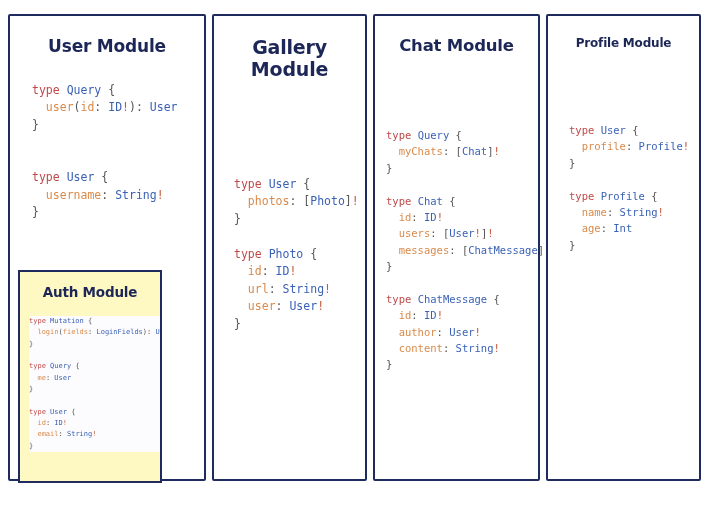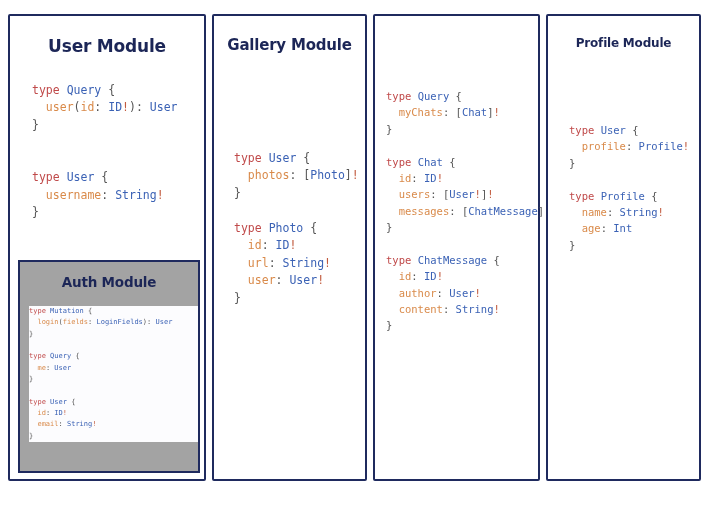--- a/index.html
+++ b/index.html
@@ -37,21 +37,21 @@
     color: #1c2657;
     letter-spacing: -0.2px;
   }
 
   .p-user   { left: 8px;   top: 14px;  width: 198px; height: 467px; }
   .p-gal    { left: 212px; top: 14px;  width: 155px; height: 467px; }
   .p-chat   { left: 373px; top: 14px;  width: 167px; height: 467px; }
   .p-prof   { left: 546px; top: 14px;  width: 155px; height: 467px; }
 
   .p-user  .panel-title { font-size: 17px; margin-top: 20px; }
-  .p-gal   .panel-title { font-size: 15px; margin-top: 20px; }
+  .p-gal   .panel-title { font-size: 19px; margin-top: 20px; }
   .p-chat  .panel-title { font-size: 16.5px; margin-top: 20px; }
   .p-prof  .panel-title { font-size: 12px; margin-top: 20px; }
 
   .code {
     font-family: "DejaVu Sans Mono", "Liberation Mono", monospace;
     white-space: pre;
     line-height: 1.52;
     color: #4a4a4a;
   }
 
@@ -76,25 +76,25 @@
     margin-left: 21px;
     margin-top: 72px;
     line-height: 1.56;
   }
 
   
   .auth-card {
     position: absolute;
     box-sizing: border-box;
     left: 8px;
-    top: 244px;
-    width: 182px;
+    top: 254px;
+    width: 144px;
     height: 213px;
     border: 2px solid #1f2a5e;
-    background: #a3a3a3;
+    background: #fef9c3;
     overflow: hidden;
   }
   .auth-card .panel-title {
     font-size: 13.5px;
     margin-top: 12px;
   }
   .code-auth {
     font-size: 7px;
     margin-left: 9px;
     margin-top: 16px;
@@ -128,20 +128,21 @@
       <div class="code code-auth"><span class="row"><span class="kw">type</span> <span class="tp">Mutation</span> <span class="pn">{</span></span><span class="row">  <span class="fld">login</span><span class="pn">(</span><span class="fld">fields</span><span class="pn">:</span> <span class="tp">LoginFields</span><span class="pn">)</span><span class="pn">:</span> <span class="tp">User</span></span><span class="row"><span class="pn">}</span></span><span class="blank-xs">&nbsp;</span><span class="row"><span class="kw">type</span> <span class="tp">Query</span> <span class="pn">{</span></span><span class="row">  <span class="fld">me</span><span class="pn">:</span> <span class="tp">User</span></span><span class="row"><span class="pn">}</span></span><span class="blank-xs">&nbsp;</span><span class="row"><span class="kw">type</span> <span class="tp">User</span> <span class="pn">{</span></span><span class="row">  <span class="fld">id</span><span class="pn">:</span> <span class="tp">ID</span><span class="bang">!</span></span><span class="row">  <span class="fld">email</span><span class="pn">:</span> <span class="tp">String</span><span class="bang">!</span></span><span class="row"><span class="pn">}</span></span></div>
     </div>
   </div>
 
   <div class="panel p-gal">
     <div class="panel-title">Gallery Module</div>
     <div class="code code-gal"><span class="row"><span class="kw">type</span> <span class="tp">User</span> <span class="pn">{</span></span><span class="row">  <span class="fld">photos</span><span class="pn">:</span> <span class="pn">[</span><span class="tp">Photo</span><span class="pn">]</span><span class="bang">!</span></span><span class="row"><span class="pn">}</span></span><span class="blank">&nbsp;</span><span class="row"><span class="kw">type</span> <span class="tp">Photo</span> <span class="pn">{</span></span><span class="row">  <span class="fld">id</span><span class="pn">:</span> <span class="tp">ID</span><span class="bang">!</span></span><span class="row">  <span class="fld">url</span><span class="pn">:</span> <span class="tp">String</span><span class="bang">!</span></span><span class="row">  <span class="fld">user</span><span class="pn">:</span> <span class="tp">User</span><span class="bang">!</span></span><span class="row"><span class="pn">}</span></span></div>
   </div>
 
   <div class="panel p-chat">
+    <div class="panel-title">Chat Module</div>
     <div class="code code-chat"><span class="row"><span class="kw">type</span> <span class="tp">Query</span> <span class="pn">{</span></span><span class="row">  <span class="fld">myChats</span><span class="pn">:</span> <span class="pn">[</span><span class="tp">Chat</span><span class="pn">]</span><span class="bang">!</span></span><span class="row"><span class="pn">}</span></span><span class="blank-sm">&nbsp;</span><span class="row"><span class="kw">type</span> <span class="tp">Chat</span> <span class="pn">{</span></span><span class="row">  <span class="fld">id</span><span class="pn">:</span> <span class="tp">ID</span><span class="bang">!</span></span><span class="row">  <span class="fld">users</span><span class="pn">:</span> <span class="pn">[</span><span class="tp">User</span><span class="bang">!</span><span class="pn">]</span><span class="bang">!</span></span><span class="row">  <span class="fld">messages</span><span class="pn">:</span> <span class="pn">[</span><span class="tp">ChatMessage</span><span class="pn">]</span><span class="bang">!</span></span><span class="row"><span class="pn">}</span></span><span class="blank-sm">&nbsp;</span><span class="row"><span class="kw">type</span> <span class="tp">ChatMessage</span> <span class="pn">{</span></span><span class="row">  <span class="fld">id</span><span class="pn">:</span> <span class="tp">ID</span><span class="bang">!</span></span><span class="row">  <span class="fld">author</span><span class="pn">:</span> <span class="tp">User</span><span class="bang">!</span></span><span class="row">  <span class="fld">content</span><span class="pn">:</span> <span class="tp">String</span><span class="bang">!</span></span><span class="row"><span class="pn">}</span></span></div>
   </div>
 
   <div class="panel p-prof">
     <div class="panel-title">Profile Module</div>
     <div class="code code-prof"><span class="row"><span class="kw">type</span> <span class="tp">User</span> <span class="pn">{</span></span><span class="row">  <span class="fld">profile</span><span class="pn">:</span> <span class="tp">Profile</span><span class="bang">!</span></span><span class="row"><span class="pn">}</span></span><span class="blank-sm">&nbsp;</span><span class="row"><span class="kw">type</span> <span class="tp">Profile</span> <span class="pn">{</span></span><span class="row">  <span class="fld">name</span><span class="pn">:</span> <span class="tp">String</span><span class="bang">!</span></span><span class="row">  <span class="fld">age</span><span class="pn">:</span> <span class="tp">Int</span></span><span class="row"><span class="pn">}</span></span></div>
   </div>
 
 </div>
 

